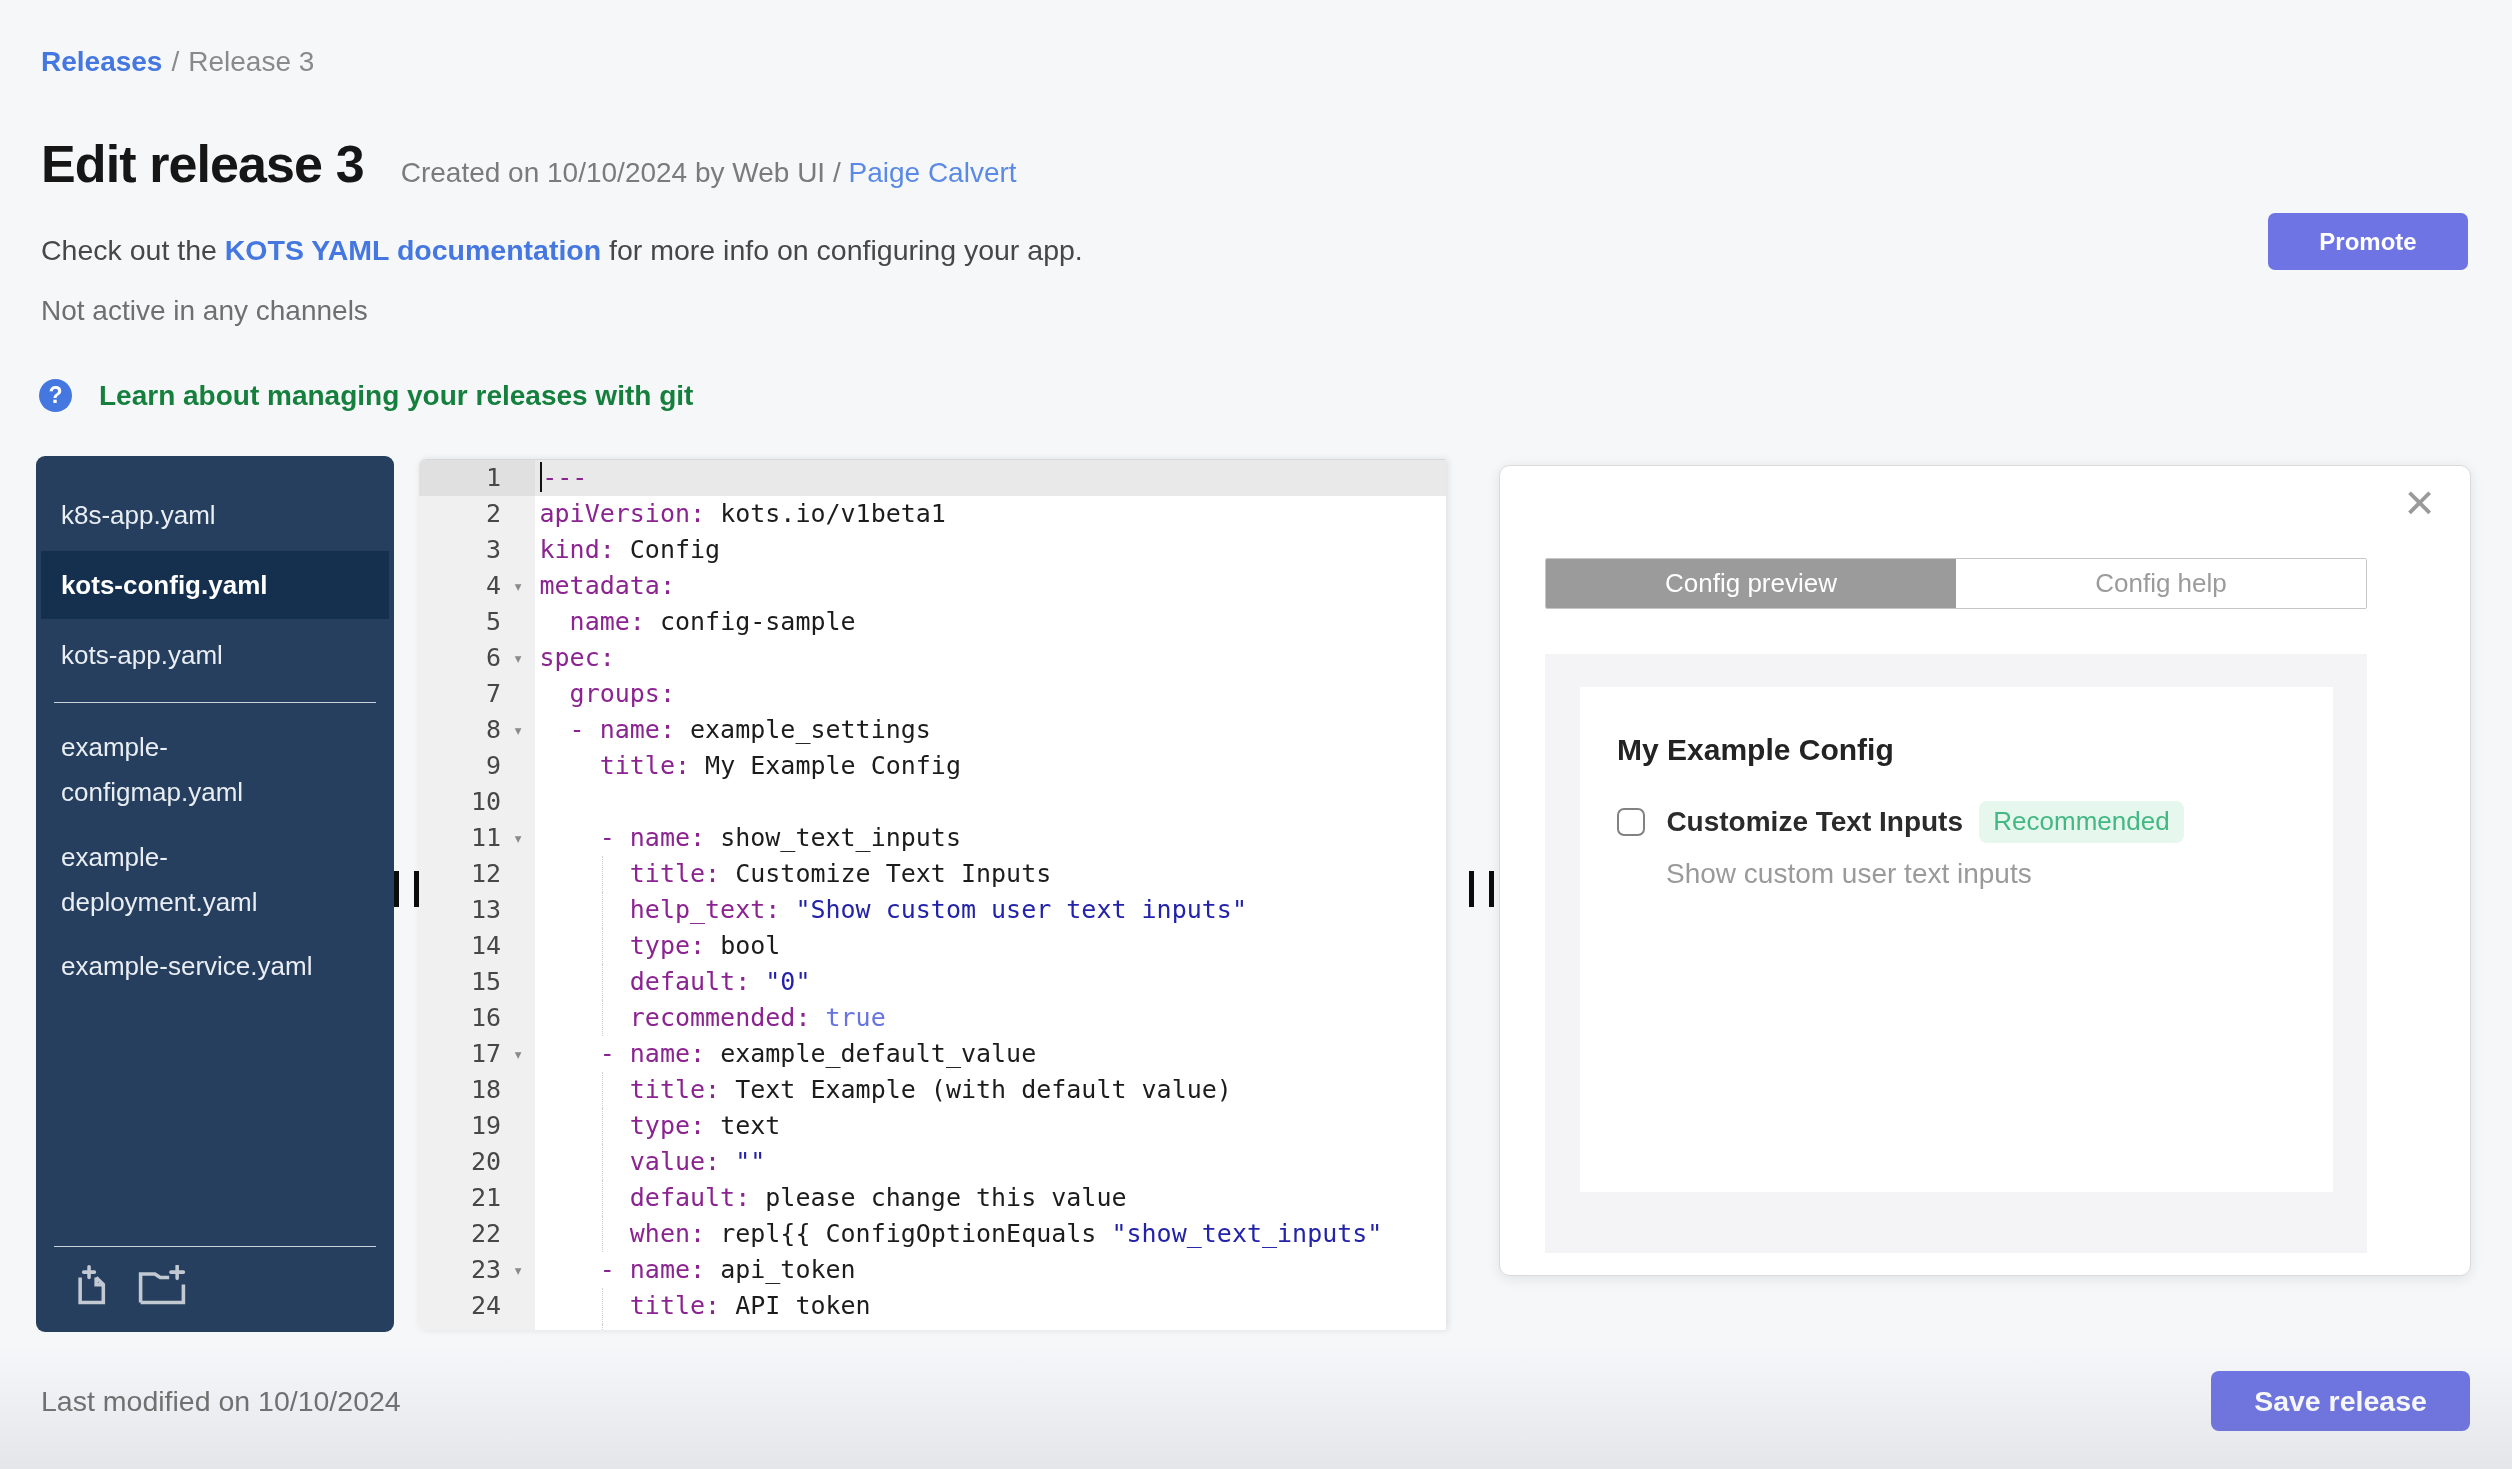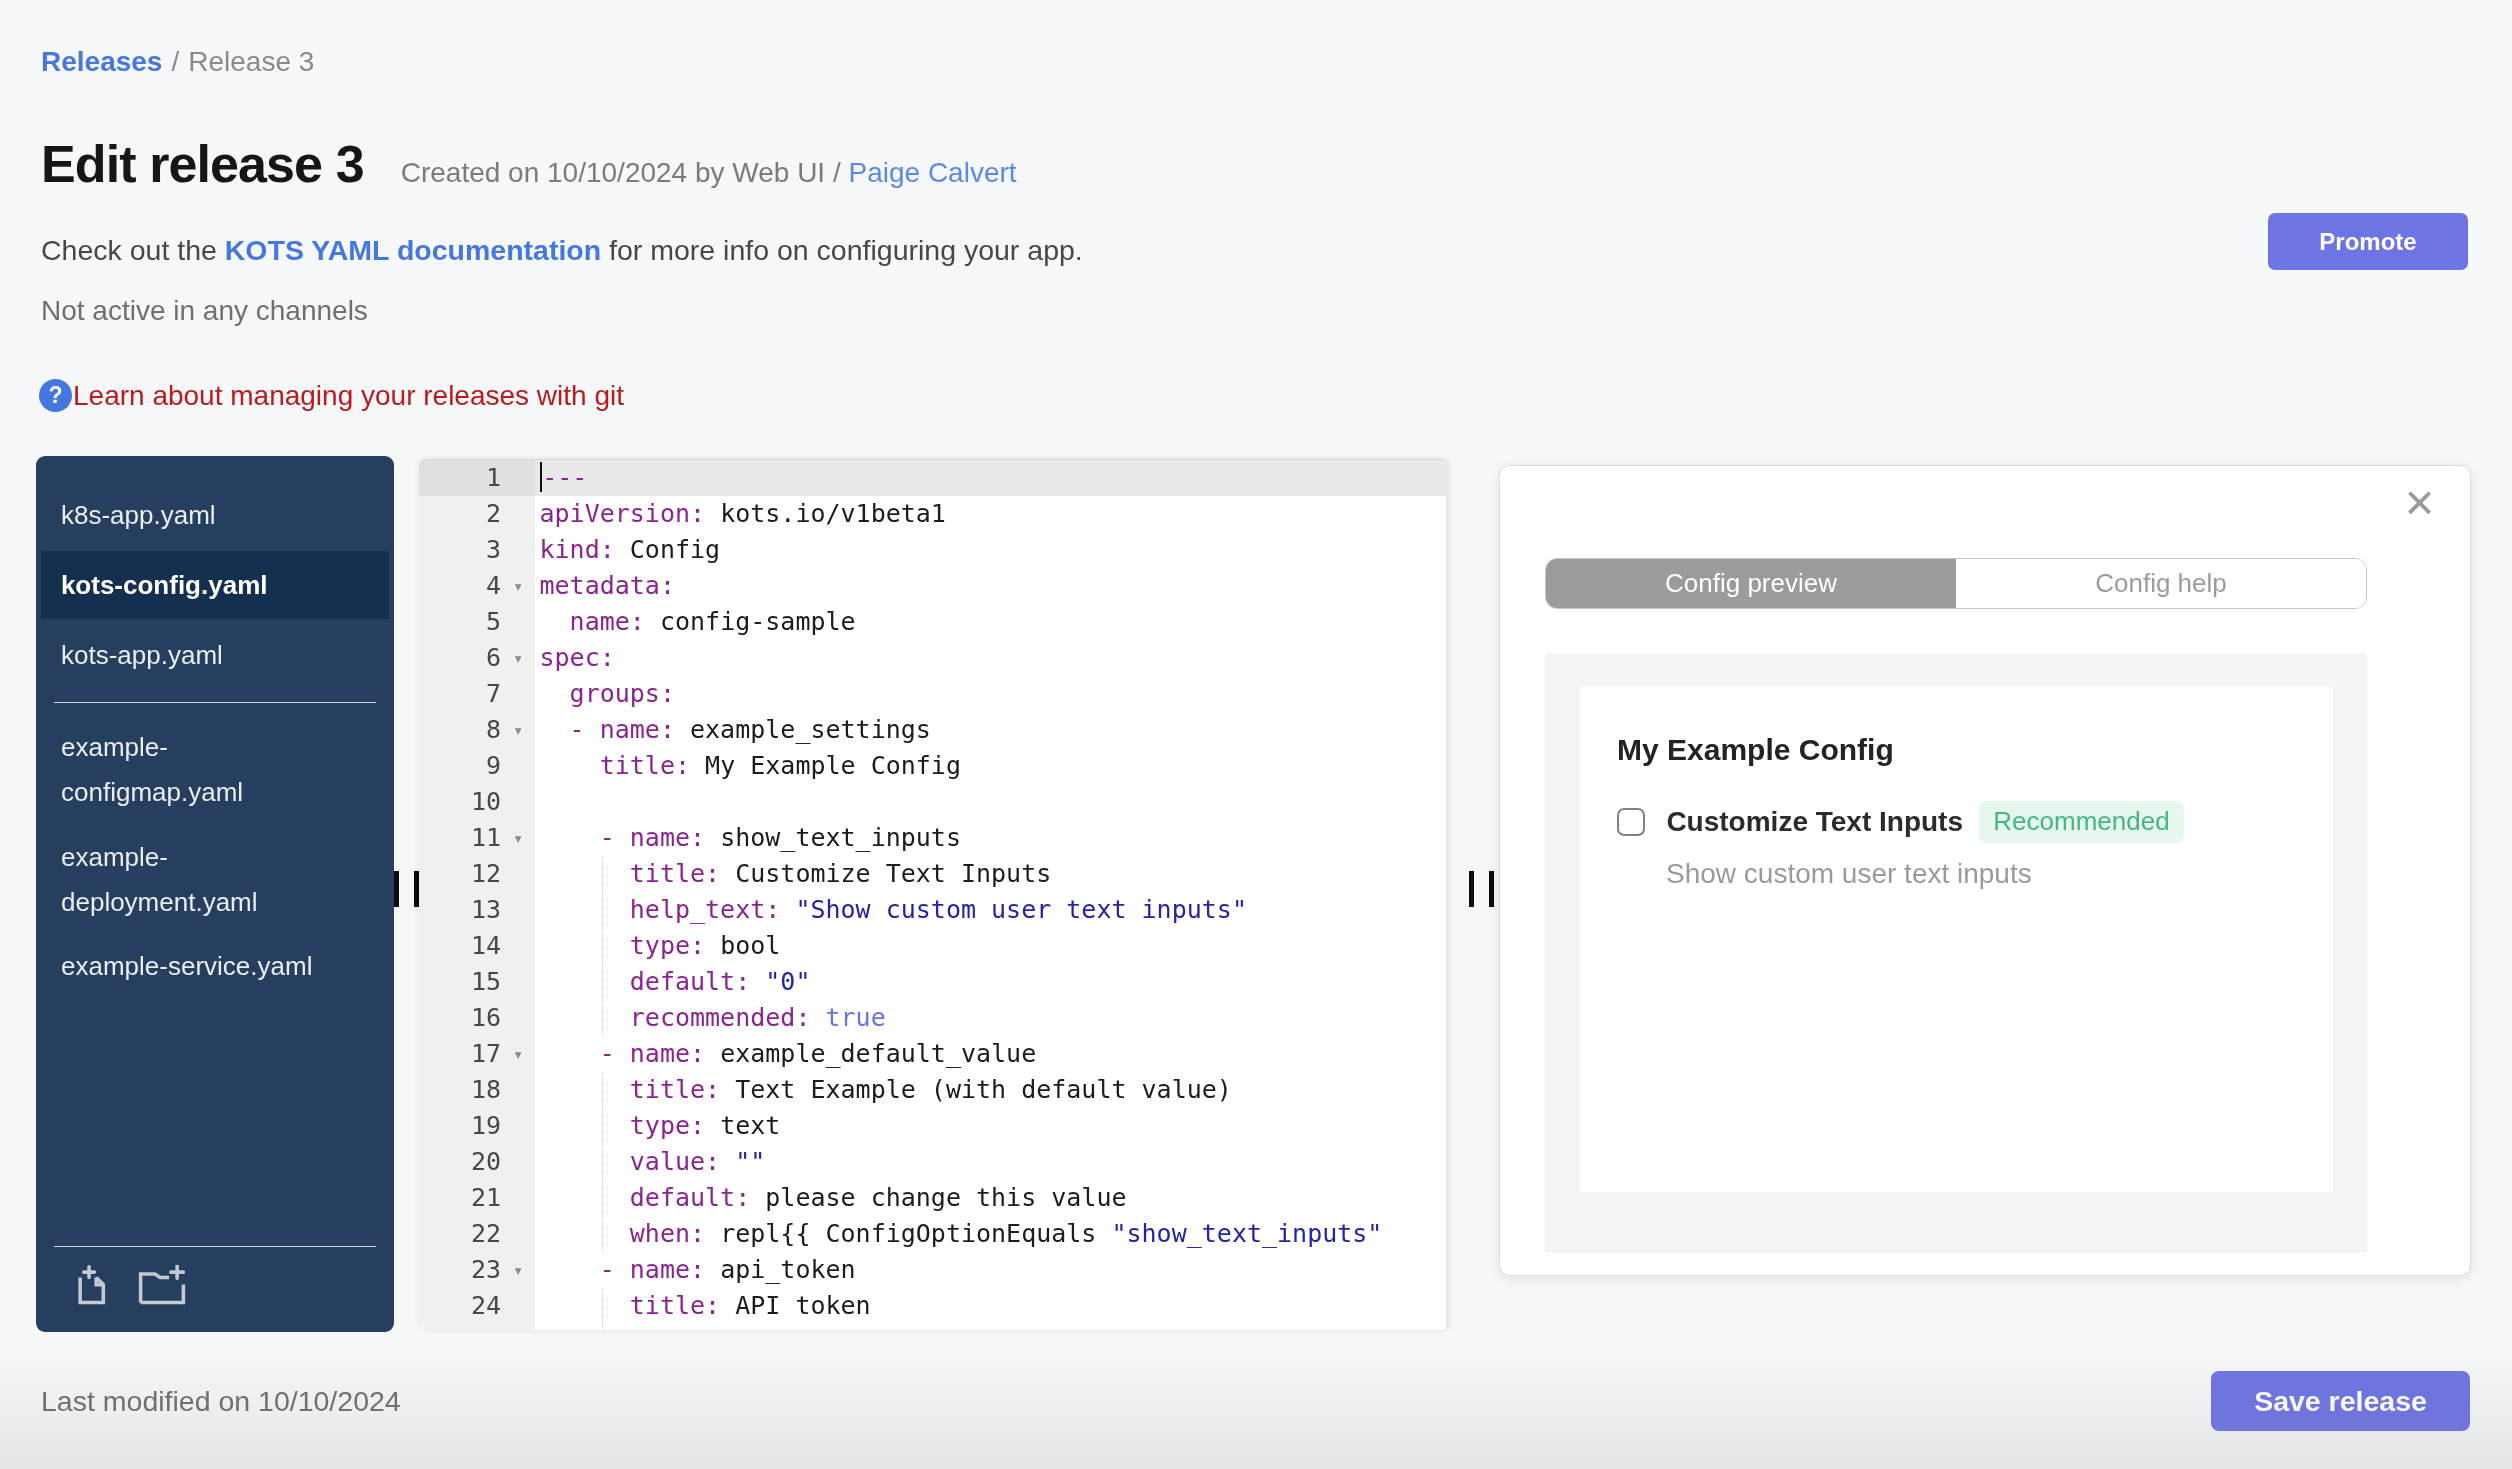--- a/index.html
+++ b/index.html
@@ -22,21 +22,21 @@
   .title-row { position:absolute; left:41px; top:134px; display:flex; align-items:baseline; }
   .page-title { font-size:52px; font-weight:bold; color:#161616; letter-spacing:-0.9px; }
   .created { font-size:28px; color:#7b7b7b; margin-left:37px; }
   .created a { color:#5a8ae6; text-decoration:none; cursor:pointer; }
   .docs-line { position:absolute; left:41px; top:234px; font-size:28.5px; color:#474747; }
   .docs-line a { color:#4577e0; font-weight:600; text-decoration:none; cursor:pointer; }
   .channel-status { position:absolute; left:41px; top:295px; font-size:28px; color:#6f6f6f; }
   .git-row { position:absolute; left:39px; top:379px; display:flex; align-items:center; }
   .q-icon { width:33px; height:33px; border-radius:50%; background:#4577e0; color:#fff;
     font-size:23px; font-weight:bold; display:flex; align-items:center; justify-content:center; }
-  .git-link { margin-left:1px; font-size:28px; color:#b91c1c; text-decoration:none; cursor:pointer; }
+  .git-link { margin-left:27px; font-size:28px; color:#15803d; text-decoration:none; cursor:pointer;font-weight:bold; }
   .promote-btn { position:absolute; right:44px; top:213px; width:200px; height:57px;
     background:#6e74e3; border:none; border-radius:7.1px; color:#fff; font-size:24px;
     font-weight:bold; font-family:"Liberation Sans",sans-serif; cursor:pointer; }
 
   
   .workspace { position:absolute; left:0; top:456px; width:2512px; height:876px; }
 
   .sidebar { position:absolute; left:36px; top:0; width:358px; height:876px;
     background:#273f5e; border-radius:9px; overflow:hidden; }
   .file-list { padding-top:27px; }
@@ -76,21 +76,21 @@
   .cursor { display:inline-block; width:2.7px; height:30px; background:#111;
     vertical-align:middle; margin-top:-3.6px; }
 
   
   .panel { position:absolute; left:1499px; top:9px; width:972px; height:811px;
     background:#fff; border:1.8px solid #dadada; border-radius:10.7px;
     box-shadow:0 2.7px 12.5px rgba(0,0,0,0.09); }
   .panel-close { position:absolute; top:18px; right:34px; background:none; border:none;
     font-size:39px; color:#9a9a9a; cursor:pointer; line-height:1; font-family:"Liberation Sans",sans-serif; }
   .tabs { position:absolute; left:45px; top:92px; width:822px; height:51px; display:flex;
-    border:1.8px solid #c6c6c6; border-radius:12px; overflow:hidden; background:#fff; }
+    border:1.8px solid #c6c6c6; border-radius:2px; overflow:hidden; background:#fff; }
   .tab { flex:1; display:flex; align-items:center; justify-content:center;
     font-size:26px; color:#9b9b9b; background:#fff; cursor:pointer; border:none;
     font-family:"Liberation Sans",sans-serif; }
   .tab.active { background:#9b9b9b; color:#ffffff; }
   .preview-area { position:absolute; left:45px; top:188px; width:822px; height:599px;
     background:#f4f4f6; }
   .config-card { position:absolute; left:35px; top:33px; width:753px; height:505px;
     background:#ffffff; }
   .config-title { position:absolute; left:37px; top:46px; font-size:30px; font-weight:bold; color:#232323; }
   .config-row { position:absolute; left:37px; top:114px; display:flex; align-items:center; }

